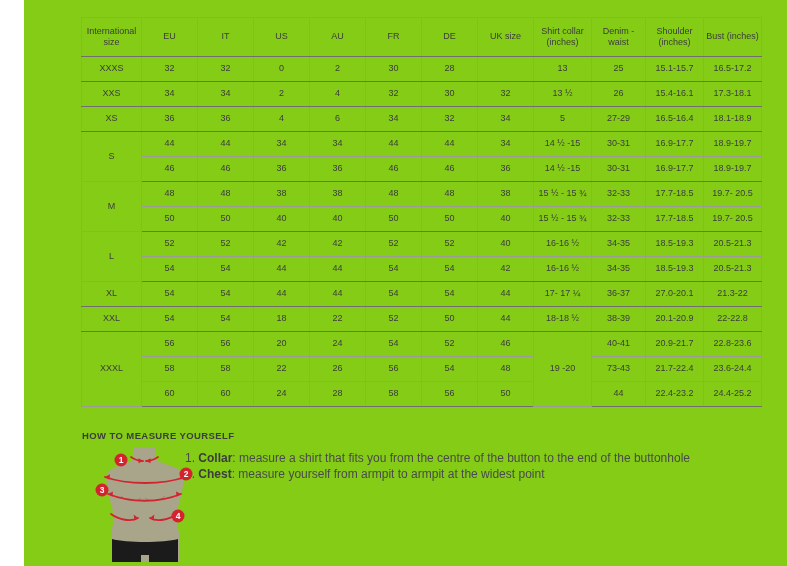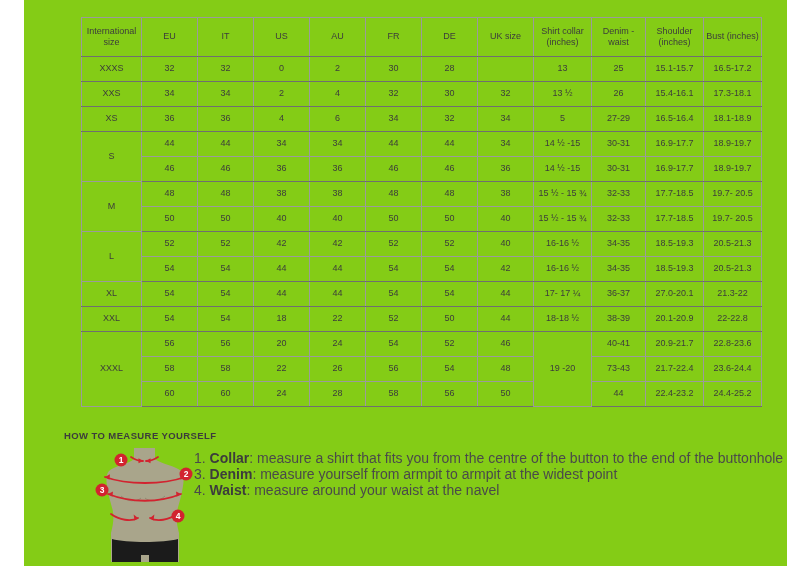--- a/index.html
+++ b/index.html
@@ -14,23 +14,23 @@
   table.size-chart th,table.size-chart td{
     border:1px solid #9b9b9b;text-align:center;vertical-align:middle;
     padding:0 2px;font-weight:normal;line-height:1.25;}
   table.size-chart thead th{height:38px;border-bottom:1px solid #6f6f6f;}
   table.size-chart tbody td{height:24px;}
   table.size-chart tr.group-end > td{border-bottom:1px solid #6f6f6f;}
   col.c-intl{width:60px;} col.c-eu,col.c-it,col.c-us,col.c-au,col.c-fr,col.c-de,col.c-uk{width:56px;}
   col.c-collar{width:58px;} col.c-denim{width:54px;} col.c-shoulder{width:58px;} col.c-bust{width:58px;}
 
   
-  #measure-heading{position:absolute;left:40px;top:430px;font-size:9.5px;font-weight:bold;
+  #measure-heading{position:absolute;left:58px;top:430px;font-size:9.5px;font-weight:bold;
                    letter-spacing:.4px;color:#3c3c3c;}
-  #measure-steps{position:absolute;left:170px;top:450px;font-size:14px;color:#4a4a4a;}
+  #measure-steps{position:absolute;left:161px;top:450px;font-size:12px;color:#4a4a4a;}
   #measure-steps .step{height:16px;line-height:16px;white-space:nowrap;}
   #measure-steps .step b{color:#3c3c3c;}
 
   #mannequin{position:absolute;left:57px;top:444px;width:120px;height:122px;}
 </style>
 </head>
 <body>
 
 <div id="page">
 
@@ -257,22 +257,21 @@
             <td>24.4-25.2</td>
           </tr>
         </tbody>
     </table>
   </div>
 
   <div id="measure-heading">HOW TO MEASURE YOURSELF</div>
 
   <div id="measure-steps">
       <div class="step"><span>1. </span> <b>Collar</b><span>: measure a shirt that fits you from the centre of the button to the end of the buttonhole</span></div>
-      <div class="step"><span>3. </span> <b>Denim</b><span>: measure yourself from armpit to armpit at the widest point</span></div>
-      <div class="step"><span>4. </span> <b>Waist</b><span>: measure around your waist at the navel</span></div>
+      <div class="step"><span>3. </span> <b>Chest</b><span>: measure yourself from armpit to armpit at the widest point</span></div>
     </div>
 
   <svg id="mannequin" viewBox="0 0 120 122" xmlns="http://www.w3.org/2000/svg">
 
     <path fill="#a9a58b" d="M53,4 L74,4 L74,15 C80,20 95,22 100,27 C103,30 103,36 102,42
          C100,55 97,62 96,68 C95,75 96,81 98,89 L98,118 L30,118 L30,89
          C32,81 33,75 32,68 C31,62 28,55 26,42 C25,36 25,30 28,27
          C33,22 48,20 53,15 Z"></path>
 
     <path fill="none" stroke="#8f8b72" stroke-width="1" d="M40,52 C46,58 56,58 60,54 M64,54 C68,58 78,58 84,52"></path>

